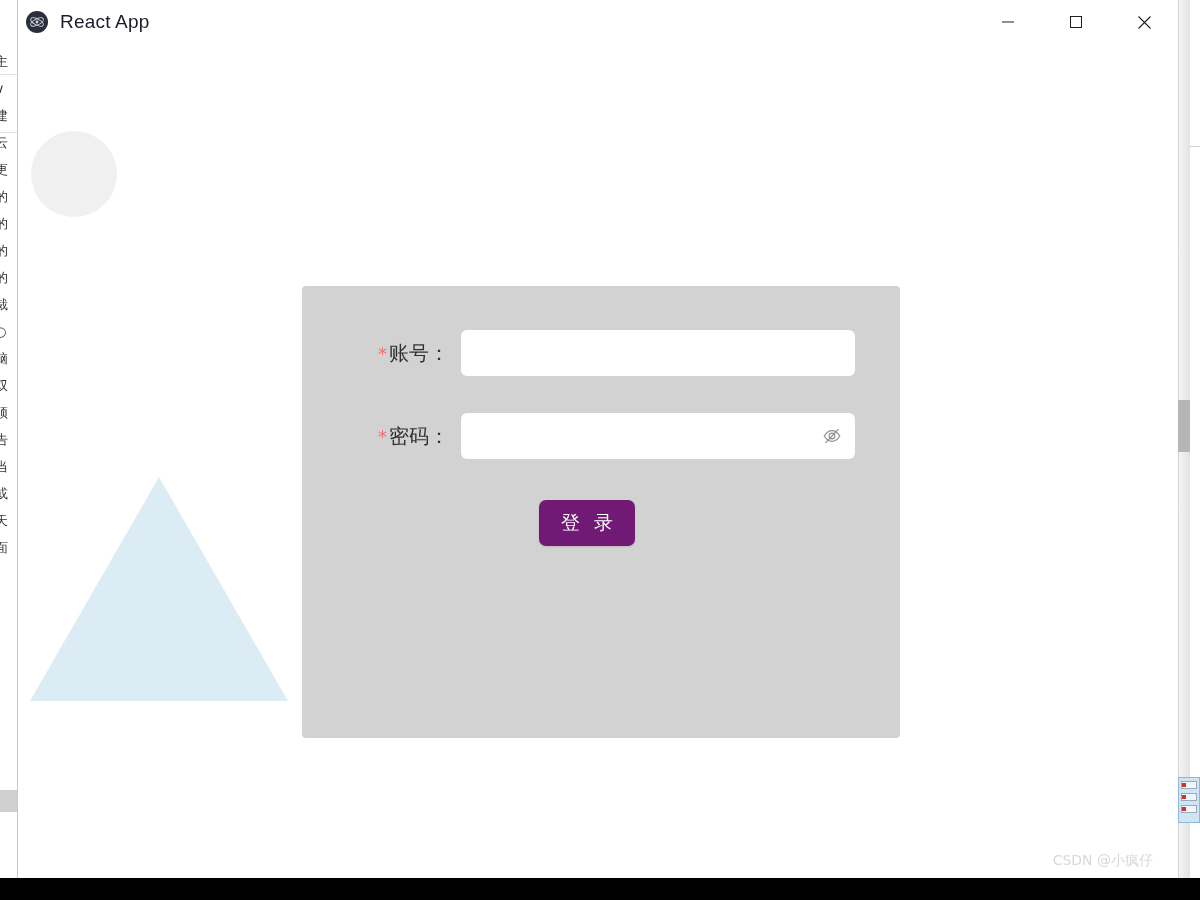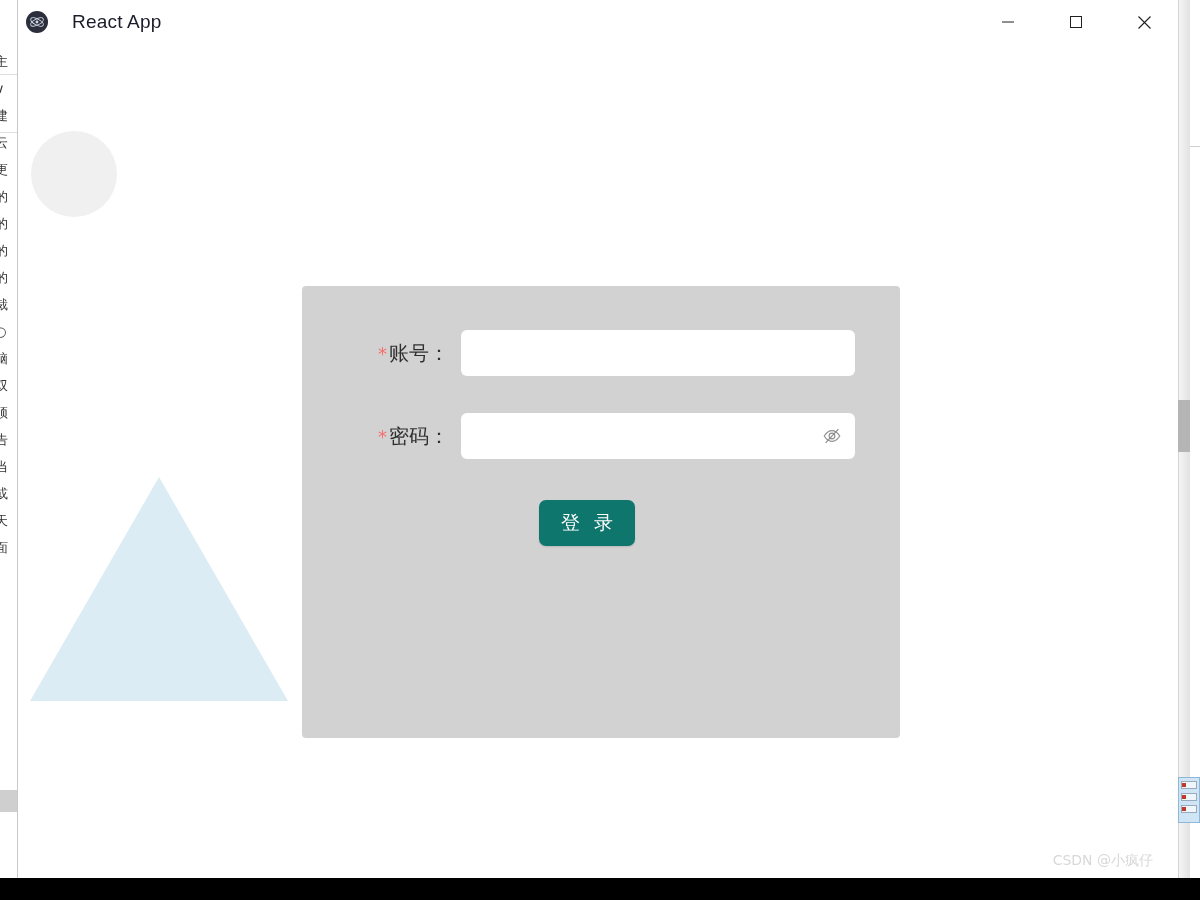--- a/index.html
+++ b/index.html
@@ -116,21 +116,21 @@
   .tb-icon {
     margin-left: 8px;
     width: 22px; height: 22px;
     border-radius: 50%;
     background: #2b2e3b;
     display: flex; align-items: center; justify-content: center;
     flex: 0 0 auto;
   }
   .tb-icon svg { display:block; }
   .tb-title {
-    margin-left: 24px;
+    margin-left: 12px;
     font-size: 19px;
     color: #1c1c2b;
     font-family: "Liberation Sans", sans-serif;
     letter-spacing: .2px;
   }
   .tb-controls {
     margin-left: auto;
     display: flex;
     height: 45px;
   }
@@ -233,21 +233,21 @@
     display: flex; align-items: center; justify-content: center;
     cursor: pointer;
   }
 
   .login-btn {
     position: absolute;
     left: 237px;
     top: 214px;
     width: 96px;
     height: 46px;
-    background: #0f766e;
+    background: #701a75;
     color: #ffffff;
     border: none;
     border-radius: 7px;
     font-size: 19px;
     letter-spacing: 4px;
     text-indent: 4px;
     cursor: pointer;
     font-family: "DejaVu Sans", sans-serif;
     box-shadow: 0 1px 2px rgba(0,0,0,.12);
   }

